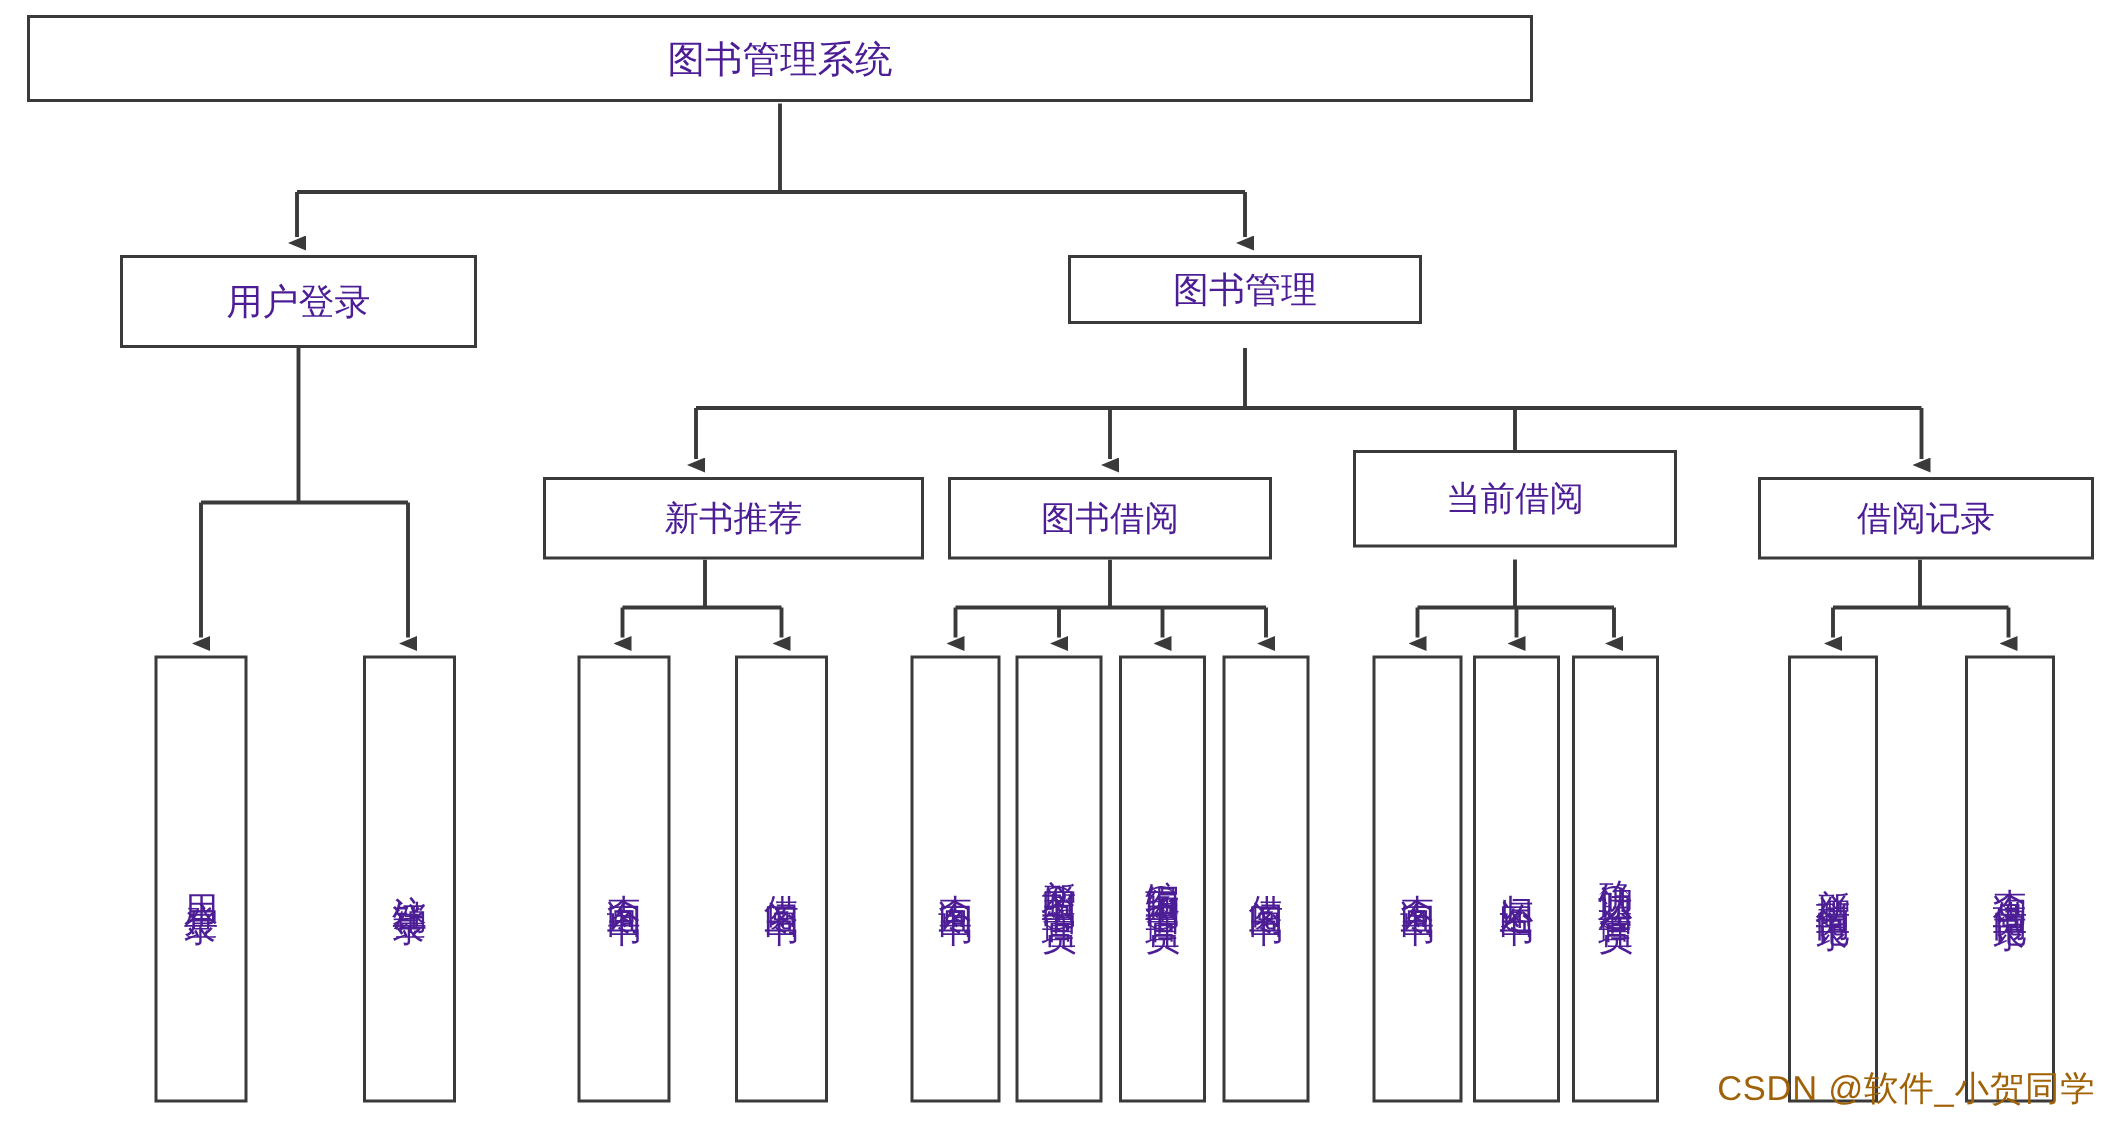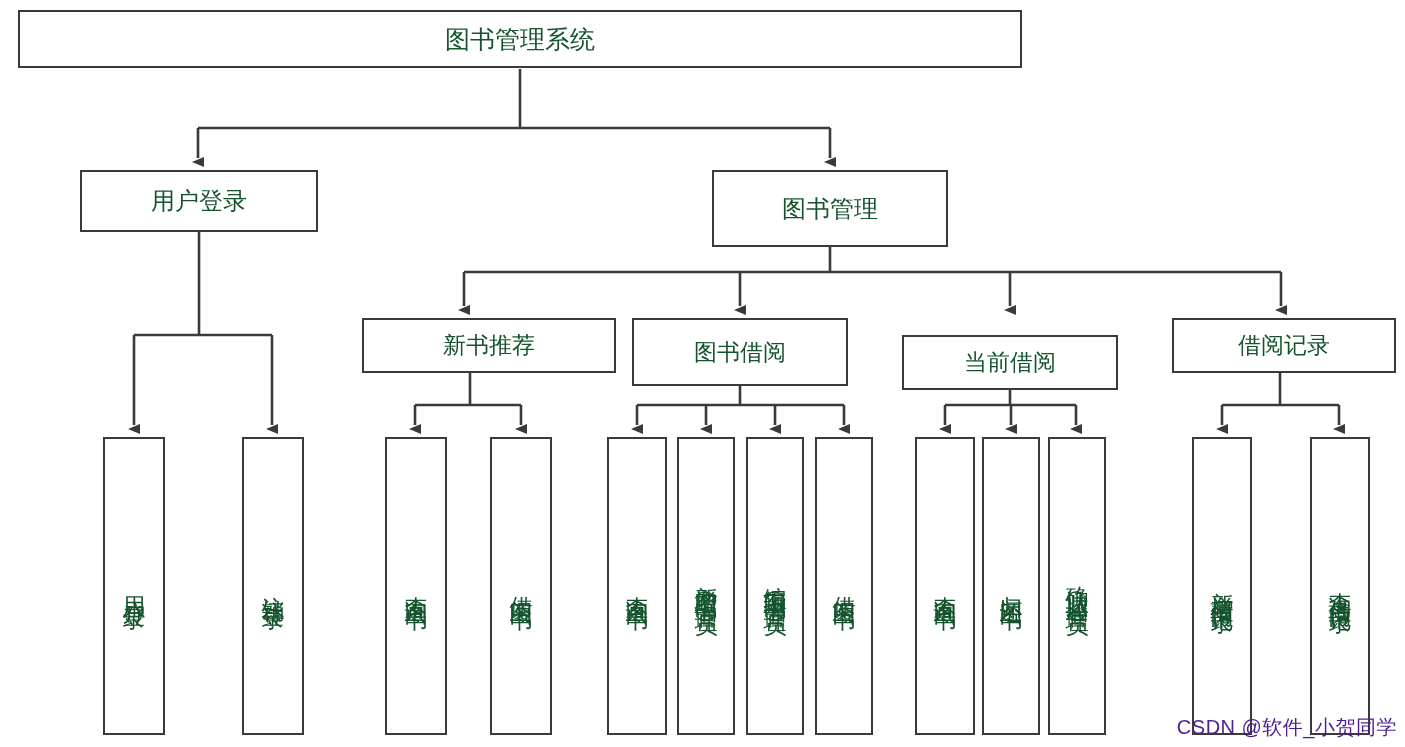--- a/index.html
+++ b/index.html
@@ -26,21 +26,21 @@
     pointer-events: none;
   }
   .node {
     position: absolute;
     box-sizing: border-box;
     border: 2.6px solid #3a3a3a;
     background: #ffffff;
     display: flex;
     align-items: center;
     justify-content: center;
-    color: #14532d;
+    color: #4c1d95;
   }
   .node.root {
     font-size: 25px;
   }
   .node.lvl2 {
     font-size: 24px;
   }
   .node.lvl3 {
     font-size: 23px;
   }
@@ -55,22 +55,22 @@
     text-orientation: upright;
     letter-spacing: 4px;
     line-height: 1;
     text-align: center;
     white-space: nowrap;
   }
   .watermark {
     position: absolute;
     right: 8px;
     bottom: 6px;
-    font-size: 20px;
-    color: #4c1d95;
+    font-size: 23px;
+    color: #a16207;
     letter-spacing: 0.5px;
     white-space: nowrap;
   }
 </style>
 </head>
 <body>
 
 <div id="canvas">
 
   <svg class="wires" viewBox="0 0 1405 747">
@@ -123,31 +123,31 @@
     </g>
   </svg>
 
   <div class="node root" style="left:18px; top:10px; width:1004px; height:58px;">
     <span>图书管理系统</span>
   </div>
 
   <div class="node lvl2" style="left:80px; top:170px; width:238px; height:62px;">
     <span>用户登录</span>
   </div>
-  <div class="node lvl2" style="left:712px; top:170px; width:236px; height:77px;">
+  <div class="node lvl2" style="left:712px; top:170px; width:236px; height:46px;">
     <span>图书管理</span>
   </div>
 
   <div class="node lvl3" style="left:362px; top:318px; width:254px; height:55px;">
     <span>新书推荐</span>
   </div>
-  <div class="node lvl3" style="left:632px; top:318px; width:216px; height:68px;">
+  <div class="node lvl3" style="left:632px; top:318px; width:216px; height:55px;">
     <span>图书借阅</span>
   </div>
-  <div class="node lvl3" style="left:902px; top:335px; width:216px; height:55px;justify-content:center;">
+  <div class="node lvl3" style="left:902px; top:300px; width:216px; height:65px;justify-content:center;">
     <span>当前借阅</span>
   </div>
   <div class="node lvl3" style="left:1172px; top:318px; width:224px; height:55px;">
     <span>借阅记录</span>
   </div>
 
   <div class="node leaf" style="left:103px; top:437px; width:62px; height:298px;">
     <span class="vtext">用户登录</span>
   </div>
   <div class="node leaf" style="left:242px; top:437px; width:62px; height:298px;">

